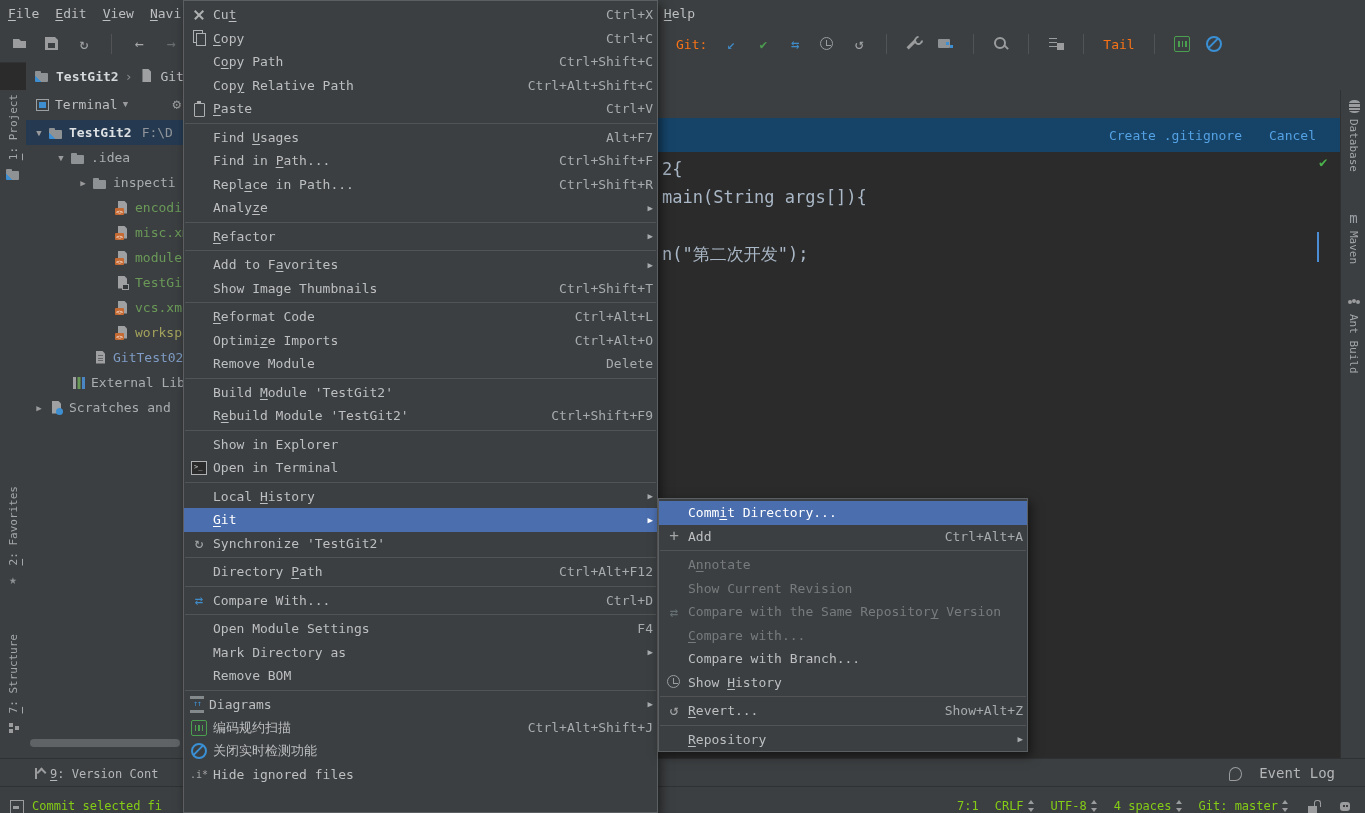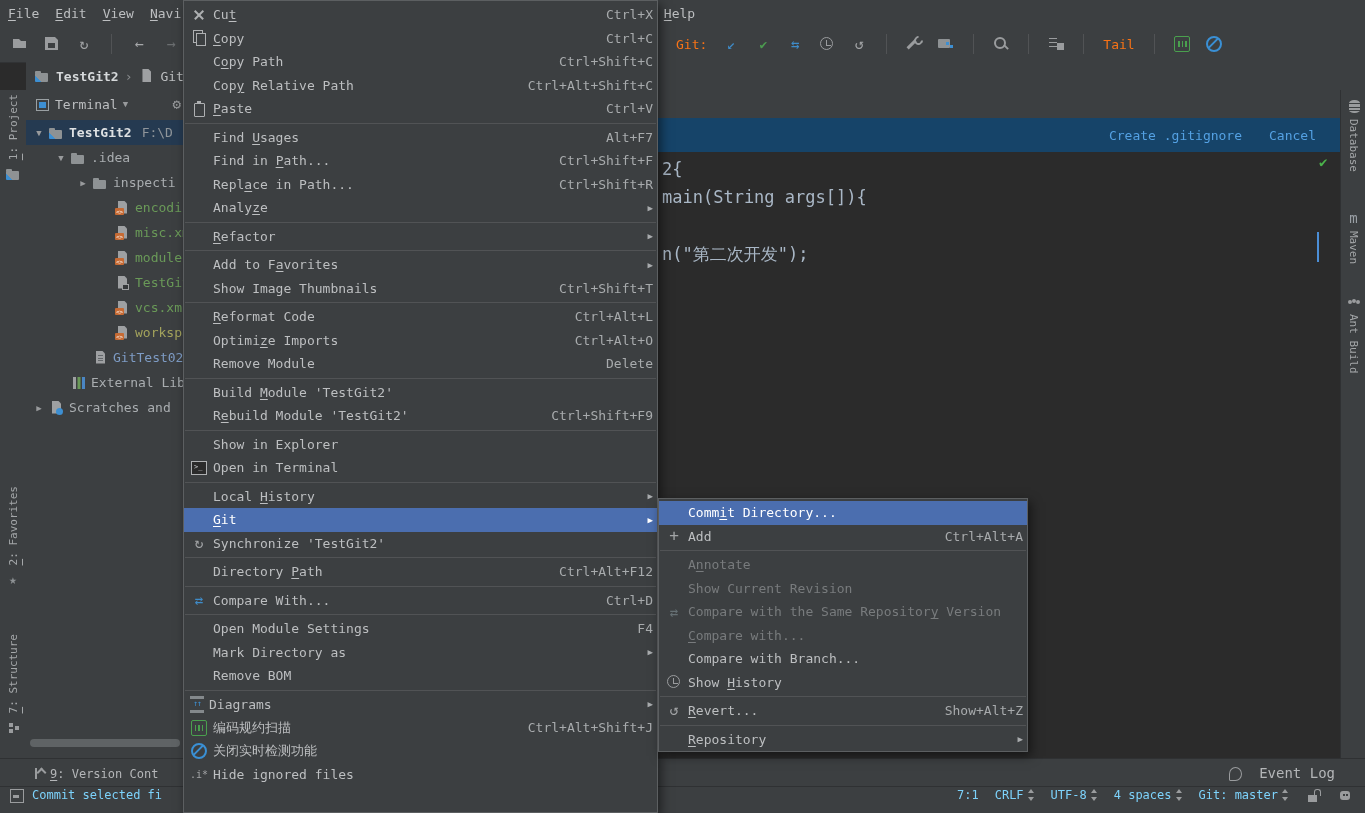--- a/index.html
+++ b/index.html
@@ -177,21 +177,21 @@
      font-family:"DejaVu Sans Mono",monospace}
   #caret{position:absolute;left:659px;top:80px;width:2px;height:30px;background:#4b8ed6}
   #ed-check{position:absolute;left:661px;top:2px;color:#4bb34b;font-size:14px}
 
   
   #vc-row{position:absolute;left:0;top:758px;width:1365px;height:28px;background:#3c3f41;
      border-top:1px solid #2f3133;display:flex;align-items:center}
   #vc-left{display:flex;align-items:flex-end;gap:4px;padding-left:30px;font-size:12px;color:#b4b6b8}
   #event-log{position:absolute;right:30px;display:flex;align-items:center;gap:16px;font-size:14px;color:#b4b6b8}
   #statusbar{position:absolute;left:0;top:786px;width:1365px;height:27px;background:#3c3f41;
-     border-top:1px solid #2f3133;display:flex;align-items:flex-start;font-size:12px;color:#7dd3fc}
+     border-top:1px solid #2f3133;display:flex;align-items:flex-end;font-size:12px;color:#84cc16}
   #status-left{display:flex;align-items:center;gap:8px;padding-left:8px}
   #status-right{position:absolute;right:12px;display:flex;align-items:center;gap:16px}
   .seg{display:flex;align-items:center;gap:4px;white-space:nowrap}
   .ud{position:relative;width:7px;height:12px;display:inline-block}
   .ud::before{content:"";position:absolute;left:0;top:0;border-left:3.5px solid transparent;
      border-right:3.5px solid transparent;border-bottom:4px solid #9a9c9e}
   .ud::after{content:"";position:absolute;left:0;bottom:0;border-left:3.5px solid transparent;
      border-right:3.5px solid transparent;border-top:4px solid #9a9c9e}
 </style>
 </head>

